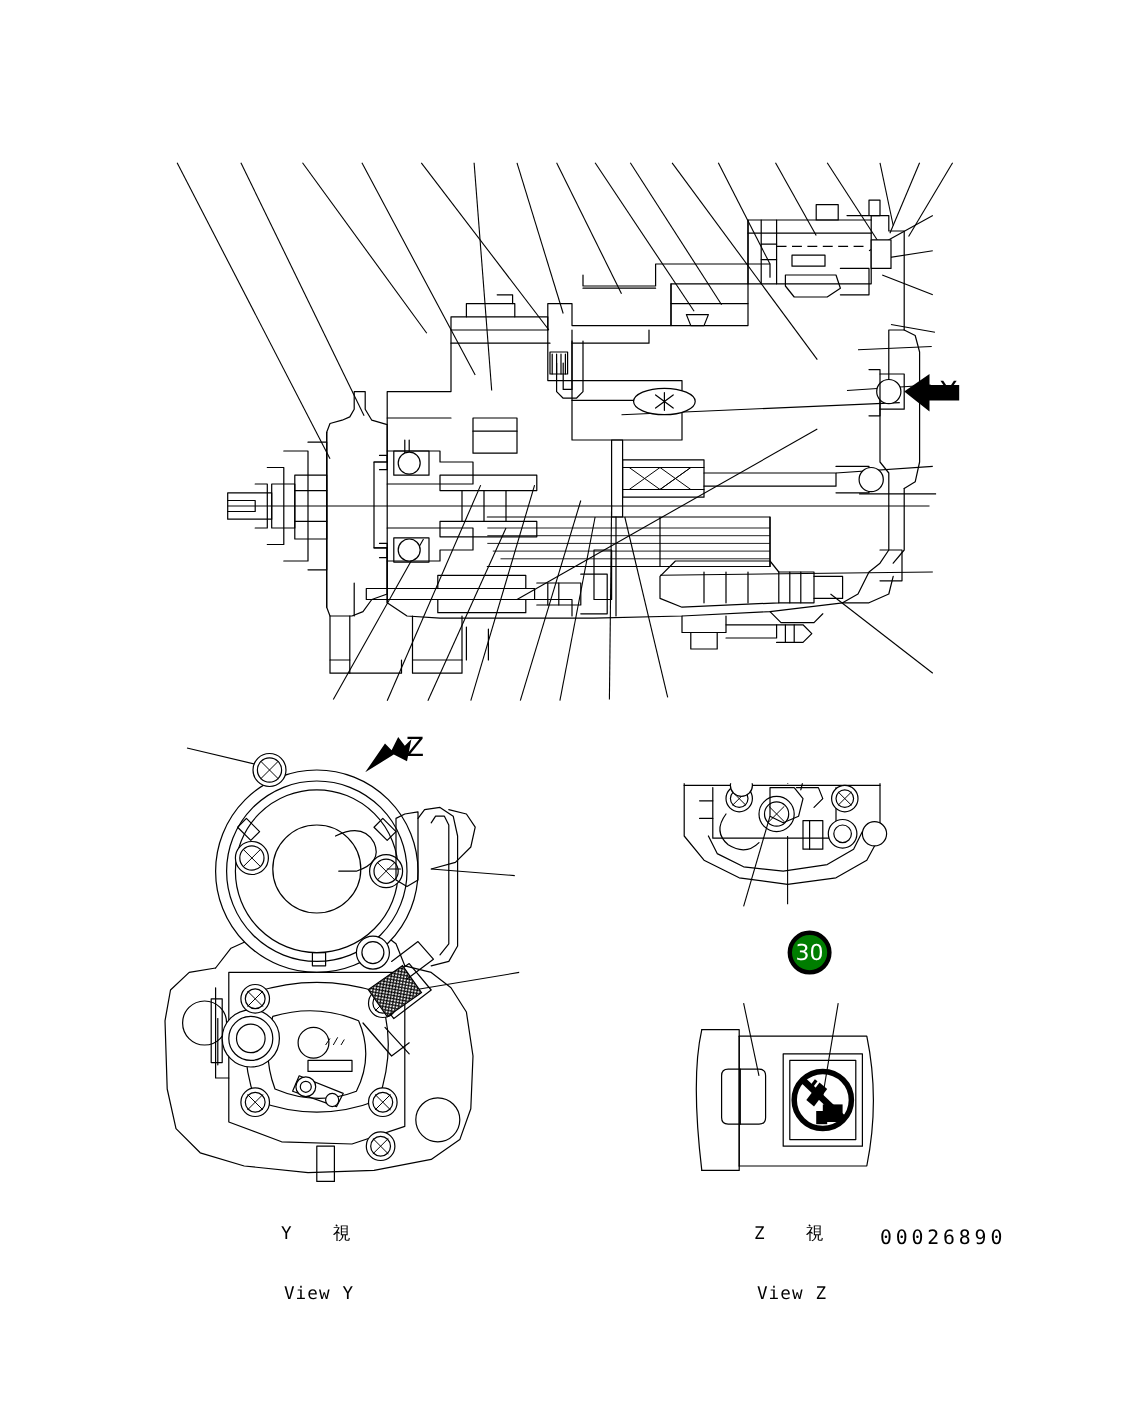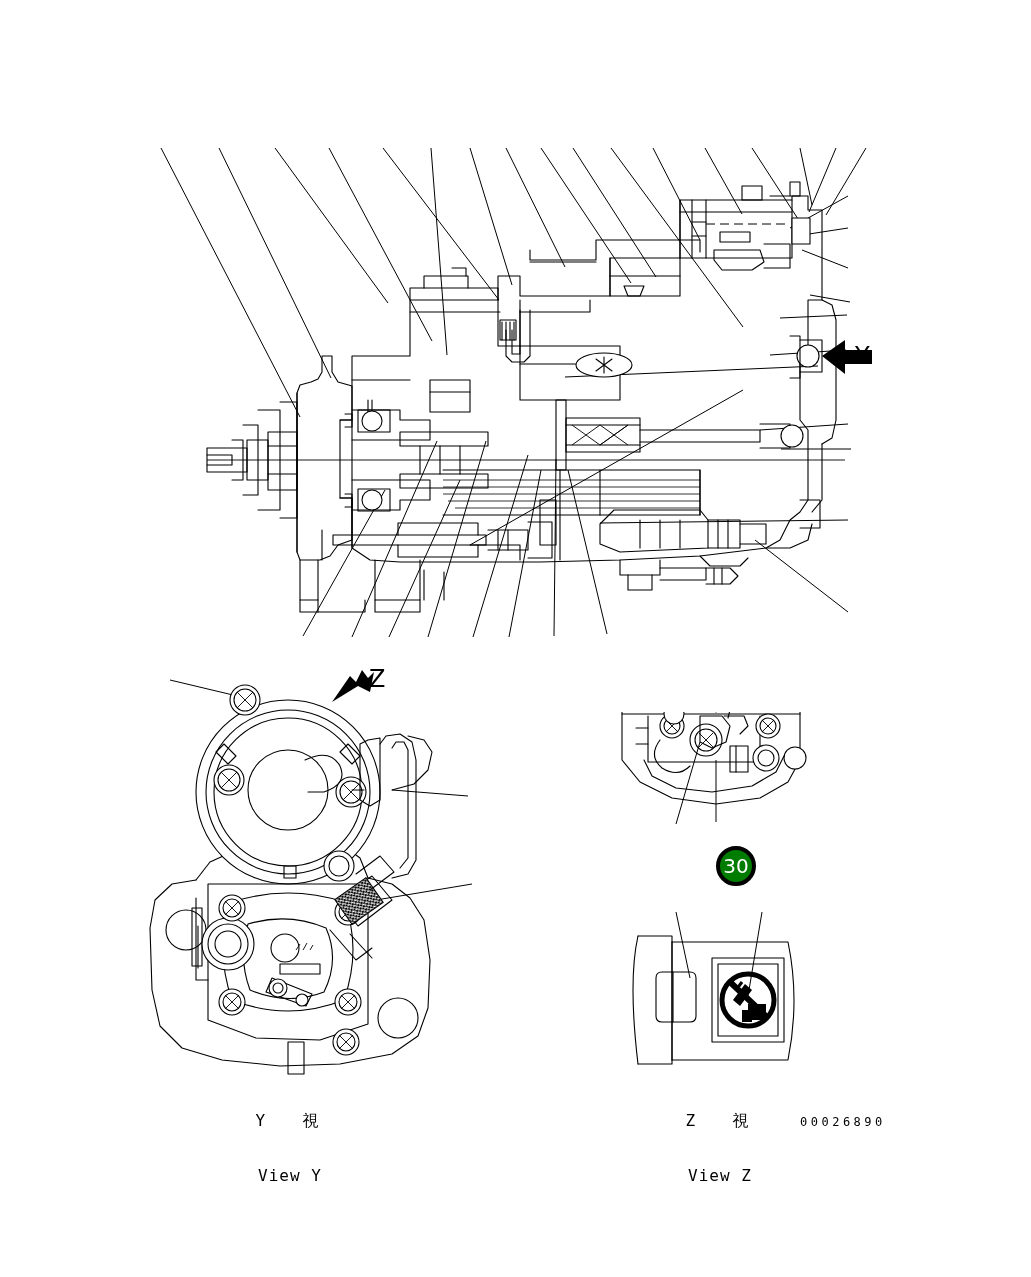--- a/index.html
+++ b/index.html
@@ -28,21 +28,21 @@
     white-space:pre;
     line-height:1.15;
   }
   .view-caption{
     text-align:center;
     font-size:16px;
     letter-spacing:1px;
   }
   .view-caption .cn{ letter-spacing:6px; }
   .drawing-no{
-    font-size:12px;
+    font-size:18px;
     letter-spacing:3.5px;
   }
   .arrow-letter{
     font-size:24px;
     font-family:"DejaVu Sans","Liberation Sans",sans-serif;
   }
   .badge{
     position:absolute;
     width:40px;height:40px;
     border-radius:50%;

